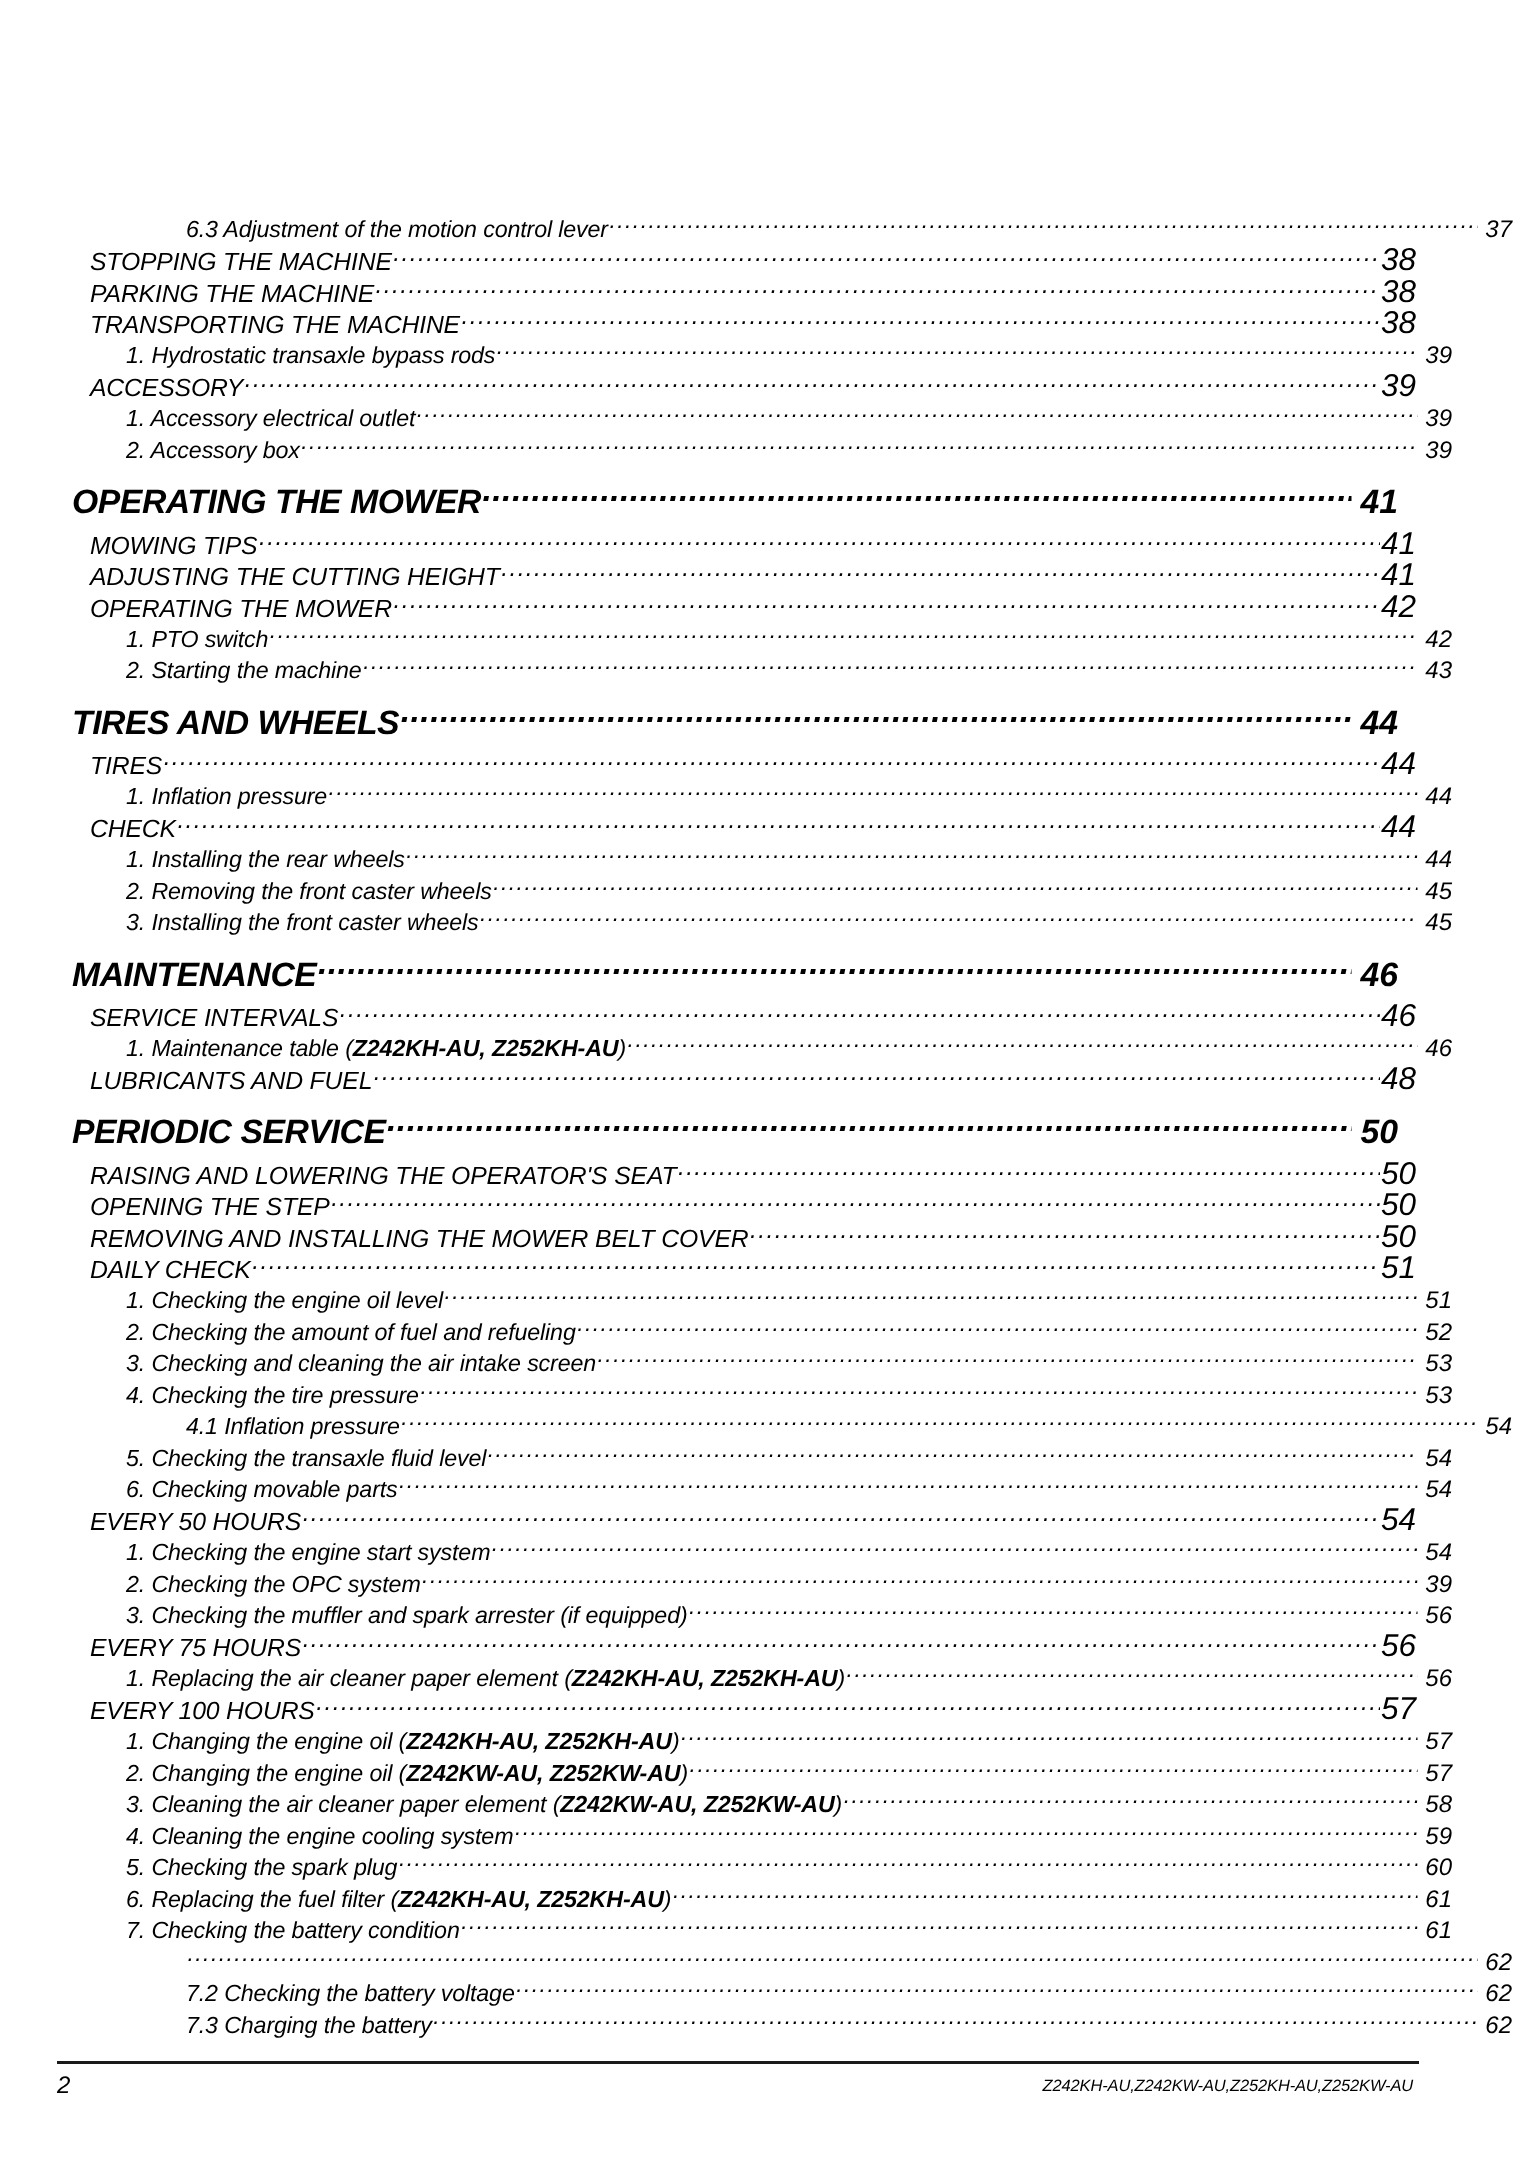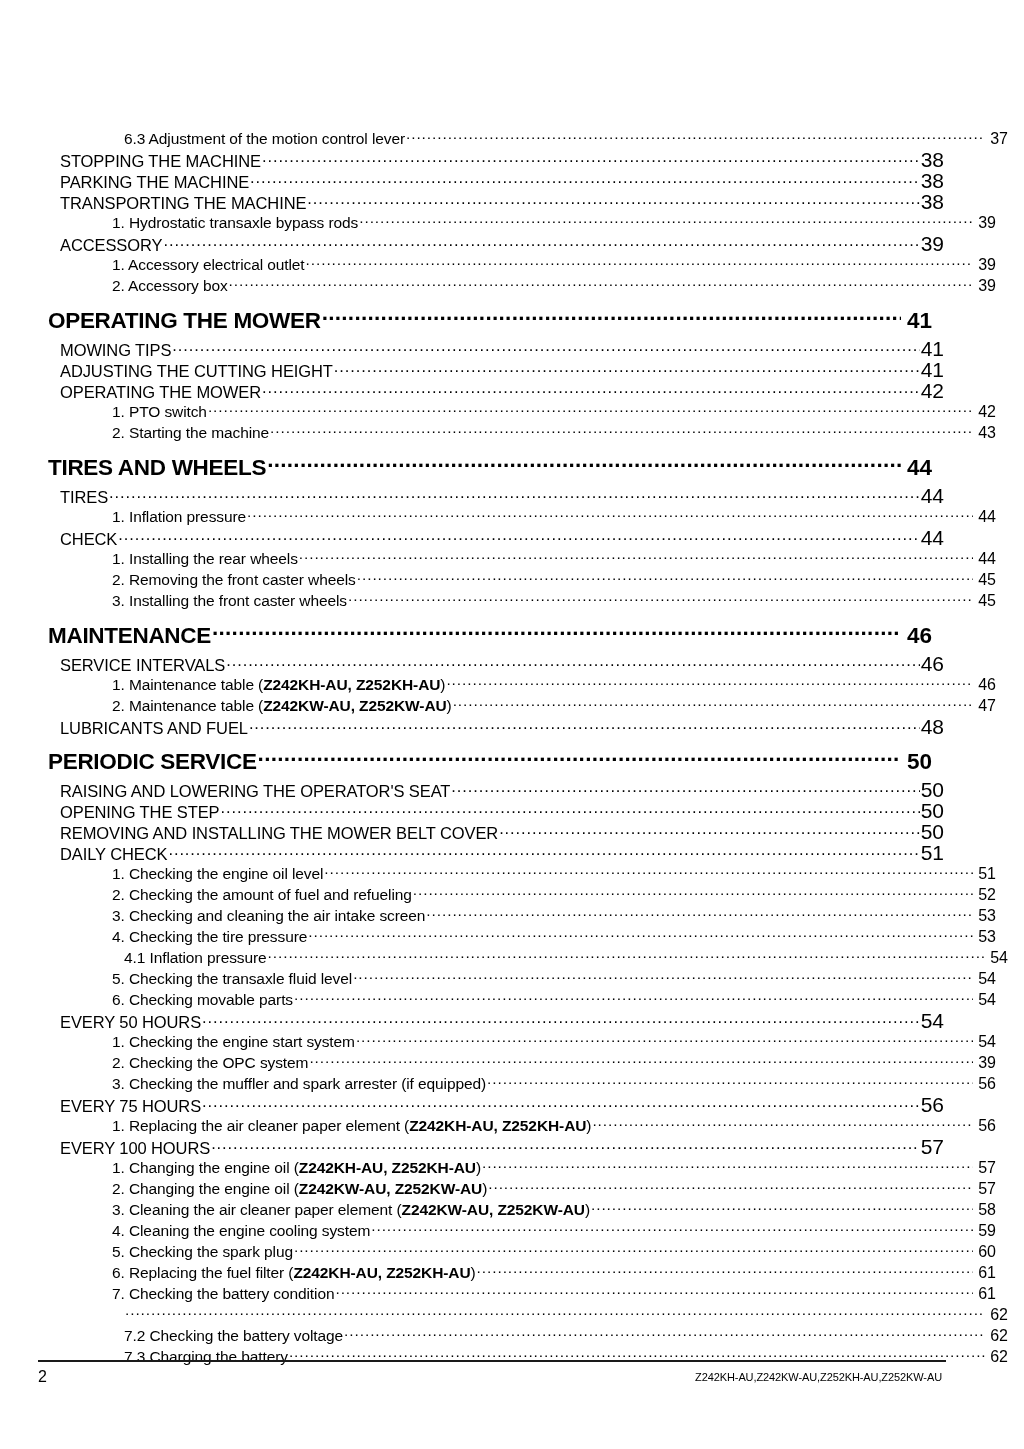--- a/index.html
+++ b/index.html
@@ -11,23 +11,24 @@
     width: 1024px;
     height: 1449px;
     font-family: "Liberation Sans", sans-serif;
     color: #000000;
     position: relative;
     overflow: hidden;
   }
 
   .page {
     position: absolute;
-    top: 2px; left: 0;
+    top: 16px; left: 0;
     width: 1024px;
     height: 1218px;
+    font-style: italic;
   }
 
   .toc {
     position: absolute;
     left: 48px;
     top: 126px;
     width: 884px;
   }
 
   
@@ -96,21 +97,21 @@
     letter-spacing: 0.3px;
   }
 
   
   .lvl1 { margin-left: 12px; }
   .lvl1 .toc-label { font-size: 16.5px; }
   .lvl1 .toc-page  { font-size: 21px; }
   .lvl1 .toc-leader::after { font-size: 16.5px; }
 
   
-  .lvl2 { margin-left: 64px; }
+  .lvl2 { margin-left: 36px; }
 
   
   .lvl3 { margin-left: 76px; }
 
   .bold-model { font-weight: bold; }
 
   
   .footer-rule {
     position: absolute;
     left: 38px;
@@ -255,25 +256,20 @@
       <div class="toc-row lvl1">
         <span class="toc-label">SERVICE INTERVALS</span>
         <span class="toc-leader"></span>
         <span class="toc-page">46</span>
       </div>
       <div class="toc-row lvl2">
         <span class="toc-label"><span>1. Maintenance table (</span><span class="bold-model">Z242KH-AU, Z252KH-AU</span><span>)</span></span>
         <span class="toc-leader"></span>
         <span class="toc-page">46</span>
       </div>
-      <div class="toc-row lvl2">
-        <span class="toc-label"><span>2. Maintenance table (</span><span class="bold-model">Z242KW-AU, Z252KW-AU</span><span>)</span></span>
-        <span class="toc-leader"></span>
-        <span class="toc-page">47</span>
-      </div>
       <div class="toc-row lvl1">
         <span class="toc-label">LUBRICANTS AND FUEL</span>
         <span class="toc-leader"></span>
         <span class="toc-page">48</span>
       </div>
       <div class="toc-row lvl0">
         <span class="toc-label">PERIODIC SERVICE</span>
         <span class="toc-leader"></span>
         <span class="toc-page">50</span>
       </div>

